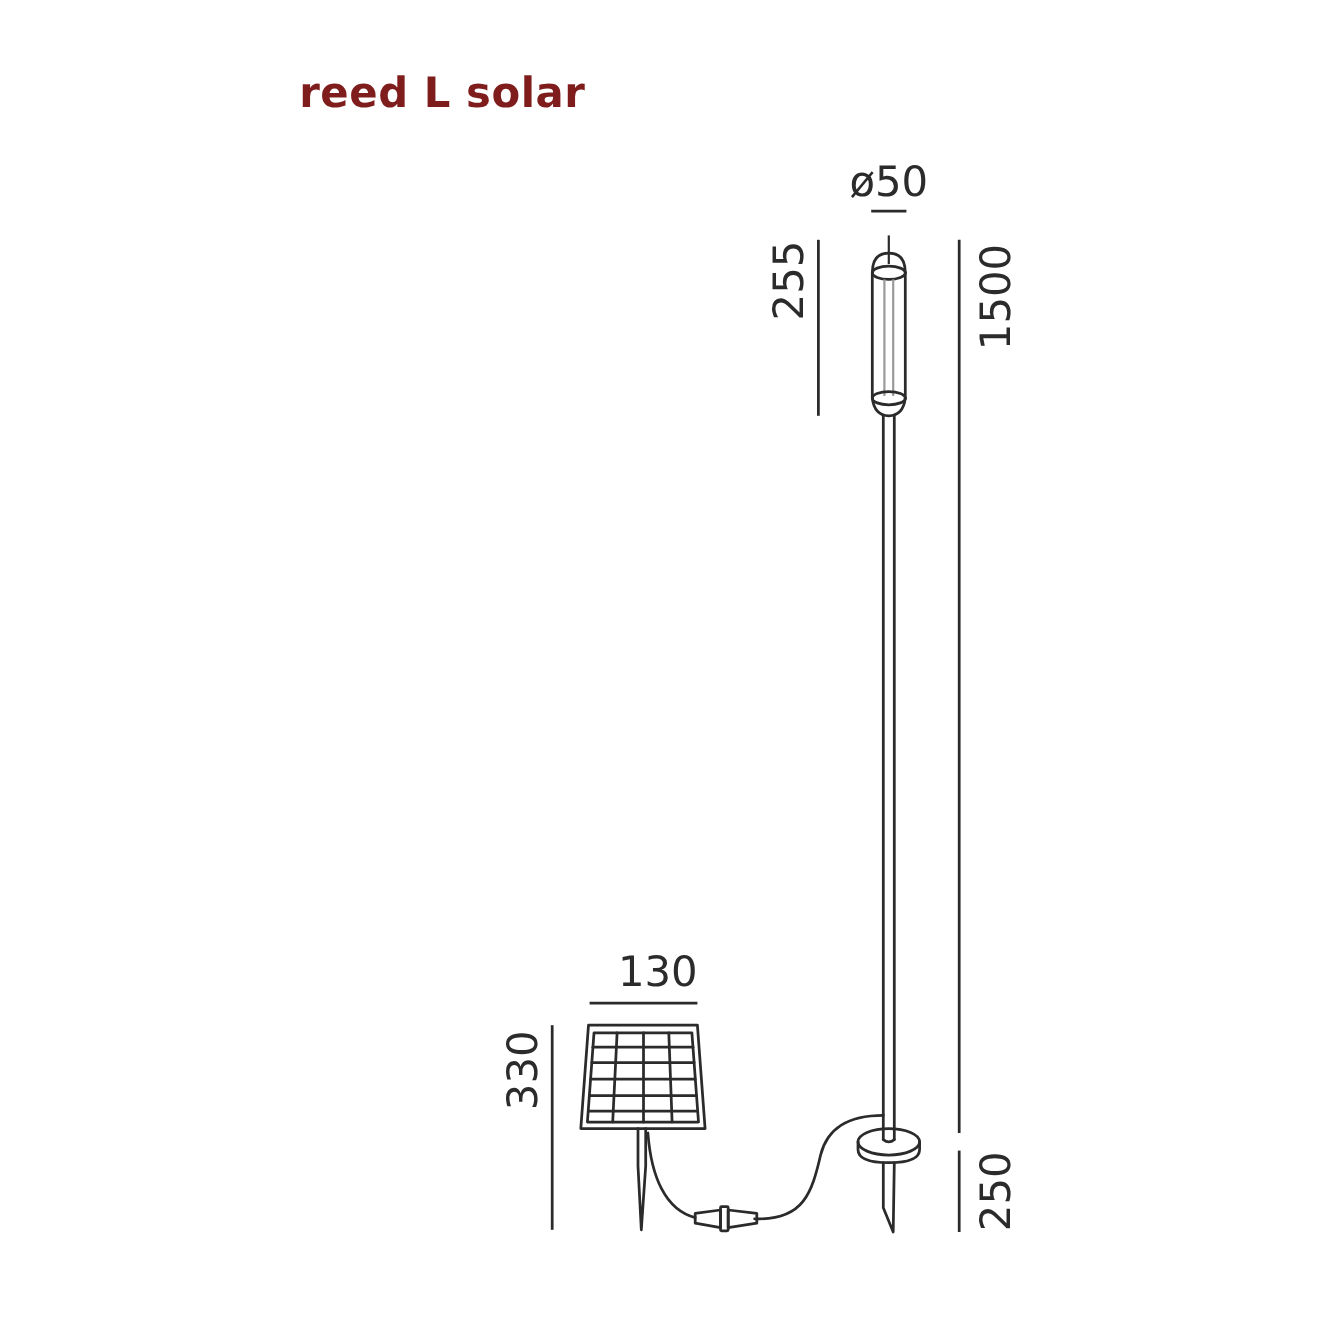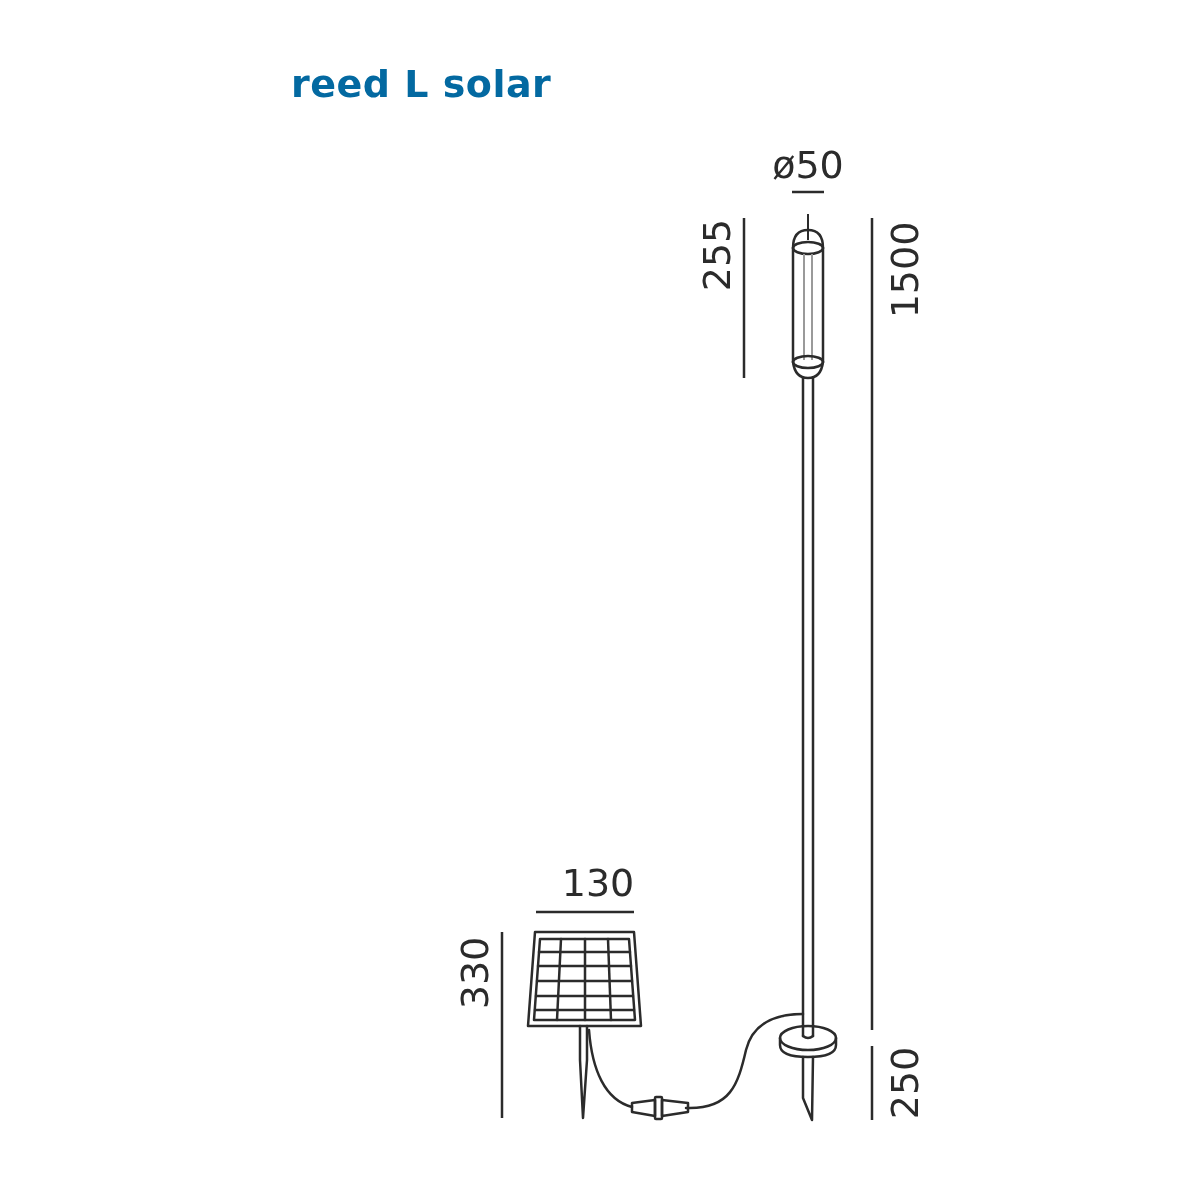--- a/index.html
+++ b/index.html
@@ -1,20 +1,20 @@
 <!DOCTYPE html>
 <html><head>
   <meta charset="utf-8">
   <style>
     html, body { margin: 0; padding: 0; background: #ffffff; }
     body { width: 1200px; height: 1200px; position: relative; overflow: hidden; }
     .title {
-      position: absolute; left: 291px; top: 62px;
+      position: absolute; left: 272px; top: 62px;
       font-family: "DejaVu Sans", sans-serif; font-weight: bold;
-      font-size: 38px; color: #0369a1; letter-spacing: 0.5px; text-align: center;
+      font-size: 38px; color: #7f1d1d; letter-spacing: 0.5px; text-align: center;
     }
     svg { position: absolute; left: 0; top: 0; }
     .dim-text {
       font-family: "DejaVu Sans", sans-serif; font-size: 38px; fill: #2b2b2b;
     }
     .ln { stroke: #2b2b2b; stroke-width: 2.5; fill: none; stroke-linecap: round; stroke-linejoin: round; }
     .thin { stroke: #2b2b2b; stroke-width: 2; fill: none; }
     .grey { stroke: #9a9a9a; stroke-width: 2; fill: none; }
     .dimline { stroke: #2b2b2b; stroke-width: 2.5; }
   </style>

